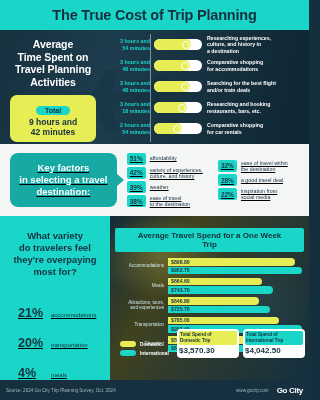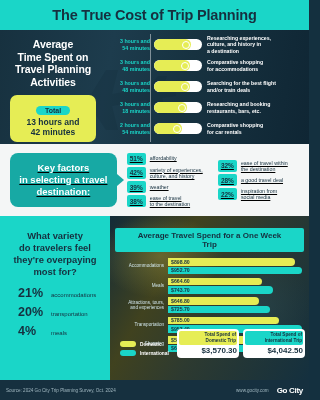--- a/index.html
+++ b/index.html
@@ -123,21 +123,21 @@
   .f-txt { padding-left: 4px; color: #16303f; font-size: 5.3px; line-height: 6.2px; }
 
   
   .spend-section { flex: 1; display: flex; position: relative; overflow: hidden; }
   .spend-left {
     width: 110px; background: #1ad6c8;
     padding: 14px 6px 0; text-align: center;
     flex: 0 0 auto;
   }
   .spend-q { color: #16303f; font-size: 9.4px; font-weight: bold; line-height: 12px; }
-  .overpay-list { margin-top: 8px; display: flex; flex-direction: column; gap: 5px; padding-left: 12px; }
+  .overpay-list { margin-top: 28px; display: flex; flex-direction: column; gap: 16px; padding-left: 12px; text-decoration: underline; }
   .overpay-item { display: flex; align-items: baseline; }
   .o-pct { color: #16303f; font-size: 12.5px; font-weight: bold; width: 30px; text-align: left; }
   .o-txt { color: #16303f; font-size: 6px; padding-left: 3px; }
 
   .spend-right {
     flex: 1; position: relative;
     background: linear-gradient(120deg,#132b38 0%,#40421f 30%,#2d3a30 55%,#14303f 100%);
     overflow: hidden;
   }
   .spend-bg-shape {
@@ -173,21 +173,21 @@
     position: absolute; z-index: 3; left: 10px; bottom: 24px;
     display: flex; flex-direction: column; gap: 3px;
   }
   .legend-item { display: flex; align-items: center; }
   .legend-sw { width: 16px; height: 6px; border-radius: 3px; }
   .legend-txt { color: #ffffff; font-size: 4.8px; padding-left: 4px; font-weight: bold; }
 
   .totals { position: absolute; z-index: 3; right: 4px; bottom: 22px; display: flex; gap: 4px; }
   .total-card {
     background: #ffffff; border-radius: 4px;
-    width: 62px; text-align: right; padding: 2px 2px 3px;
+    width: 62px; text-align: left; padding: 2px 2px 3px;
   }
   .tc-head {
     font-size: 4.6px; font-weight: bold; color: #16303f;
     border-radius: 2px; padding: 1.5px 1px; line-height: 5.4px;
   }
   .tc-dom { background: #e6ed55; }
   .tc-intl { background: #1ad6c8; }
   .tc-val { color: #16303f; font-size: 8px; font-weight: bold; margin-top: 1.5px; }
 
   
@@ -219,21 +219,21 @@
       <div class="time-left">
         <div class="time-left-title">
           <div>Average</div>
           <div>Time Spent on</div>
           <div>Travel Planning</div>
           <div>Activities</div>
         </div>
         <div class="total-box">
           <div class="total-pill">Total</div>
           <div class="total-value">
-            <div>13 hours and</div>
+            <div>9 hours and</div>
             <div>42 minutes</div>
           </div>
         </div>
       </div>
       <div class="time-rows" id="time-rows">
           <div class="time-row">
             <div class="t-dur">
               <div>3 hours and</div>
               <div>54 minutes</div>
             </div>

